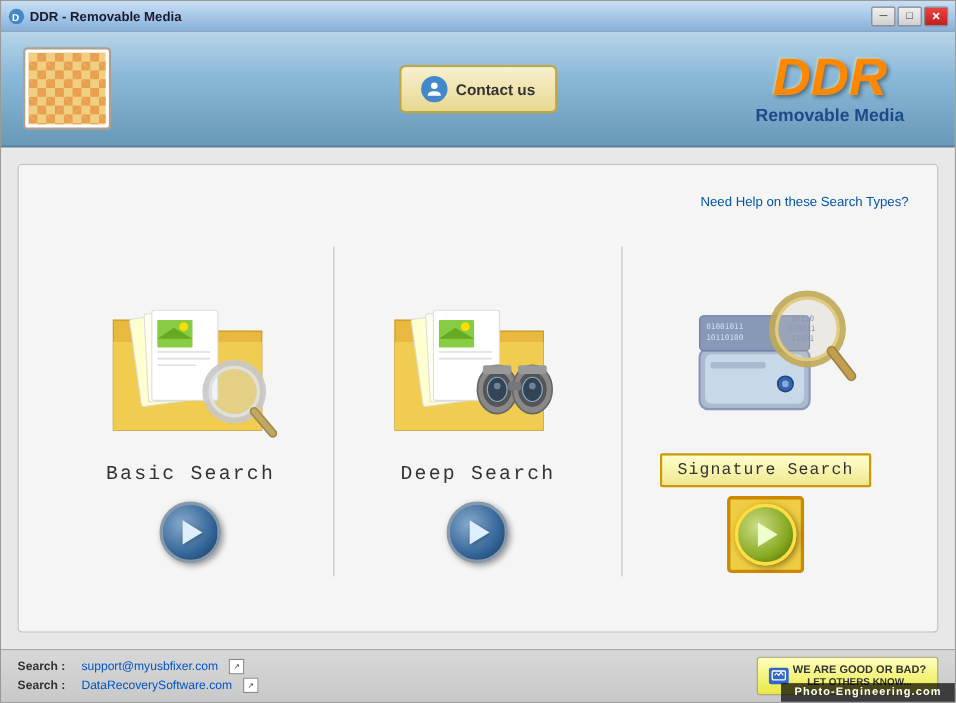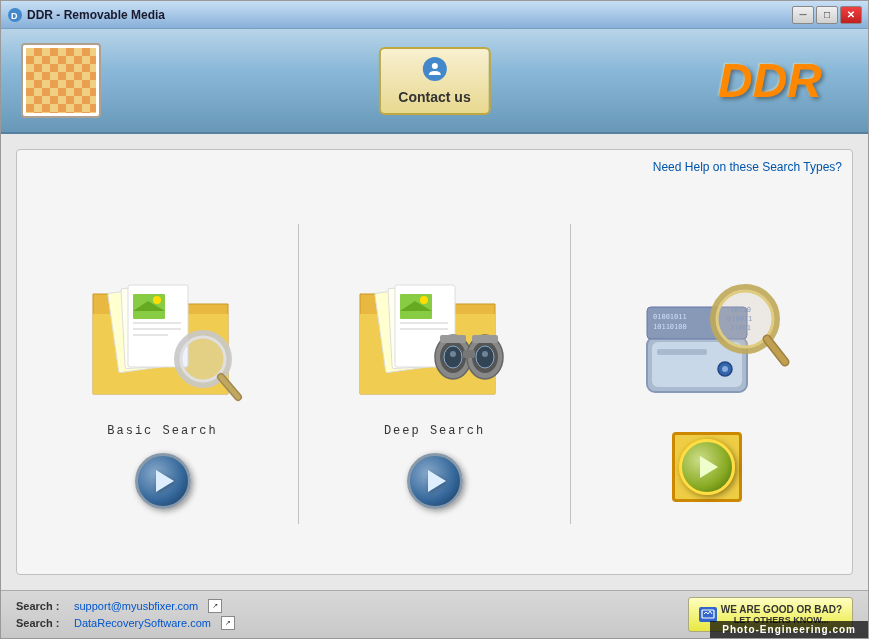--- a/index.html
+++ b/index.html
@@ -117,21 +117,20 @@
       border: 2px solid #c0a840;
       border-radius: 6px;
       padding: 8px 18px;
       cursor: pointer;
       display: flex;
       align-items: center;
       gap: 8px;
       font-size: 14px;
       font-weight: bold;
       color: #333;
-      flex-direction: column;
     }
 
     .contact-icon {
       width: 24px;
       height: 24px;
       background: #4488cc;
       border-radius: 50%;
       display: flex;
       align-items: center;
       justify-content: center;
@@ -166,21 +165,21 @@
       flex: 1;
       background: #e8e8e8;
       padding: 15px;
     }
 
     .content-panel {
       background: #f5f5f5;
       border: 1px solid #c0c0c0;
       border-radius: 4px;
       height: 100%;
-      padding: 10px;
+      padding: 26px;
       display: flex;
       flex-direction: column;
     }
 
     .help-text {
       text-align: right;
       color: #0055aa;
       font-size: 12px;
       margin-bottom: 10px;
       cursor: pointer;
@@ -202,21 +201,21 @@
       gap: 15px;
     }
 
     .search-divider {
       width: 1px;
       height: 300px;
       background: #c0c0c0;
     }
 
     .option-label {
-      font-size: 12px;
+      font-size: 18px;
       color: #333;
       font-family: 'Courier New', monospace;
       letter-spacing: 2px;
       text-align: left;
     }
 
     .play-btn {
       width: 56px;
       height: 56px;
       border-radius: 50%;
@@ -420,20 +419,21 @@
             <circle cx="8" cy="5" r="3" fill="white"></circle>
             <path d="M2 14 Q2 10 8 10 Q14 10 14 14" fill="white"></path>
           </svg>
         </div>
         <span>Contact us</span>
       </button>
     </div>
 
     <div class="header-brand">
       <div class="brand-ddr">DDR</div>
+      <div class="brand-sub">Removable Media</div>
     </div>
   </div>
 
   <div class="main-content">
     <div class="content-panel">
       <div class="help-text">Need Help on these Search Types?</div>
 
       <div class="search-options">
 
         <div class="search-option">
@@ -526,20 +526,21 @@
 
               <text x="113" y="65" font-family="monospace" font-size="7" fill="#8899bb">10110</text>
               <text x="110" y="74" font-family="monospace" font-size="7" fill="#8899bb">010011</text>
               <text x="113" y="83" font-family="monospace" font-size="7" fill="#8899bb">11001</text>
 
               <line x1="150" y1="92" x2="168" y2="115" stroke="#a08040" stroke-width="9" stroke-linecap="round"></line>
               <line x1="150" y1="92" x2="168" y2="115" stroke="#c0a050" stroke-width="6" stroke-linecap="round"></line>
             </svg>
           </div>
           <div class="sig-btn-wrapper">
+            <div class="signature-label">Signature Search</div>
             <div class="sig-play-outer">
               <div class="play-btn-highlight"></div>
             </div>
           </div>
         </div>
       </div>
     </div>
   </div>
 
   <div class="status-bar">

